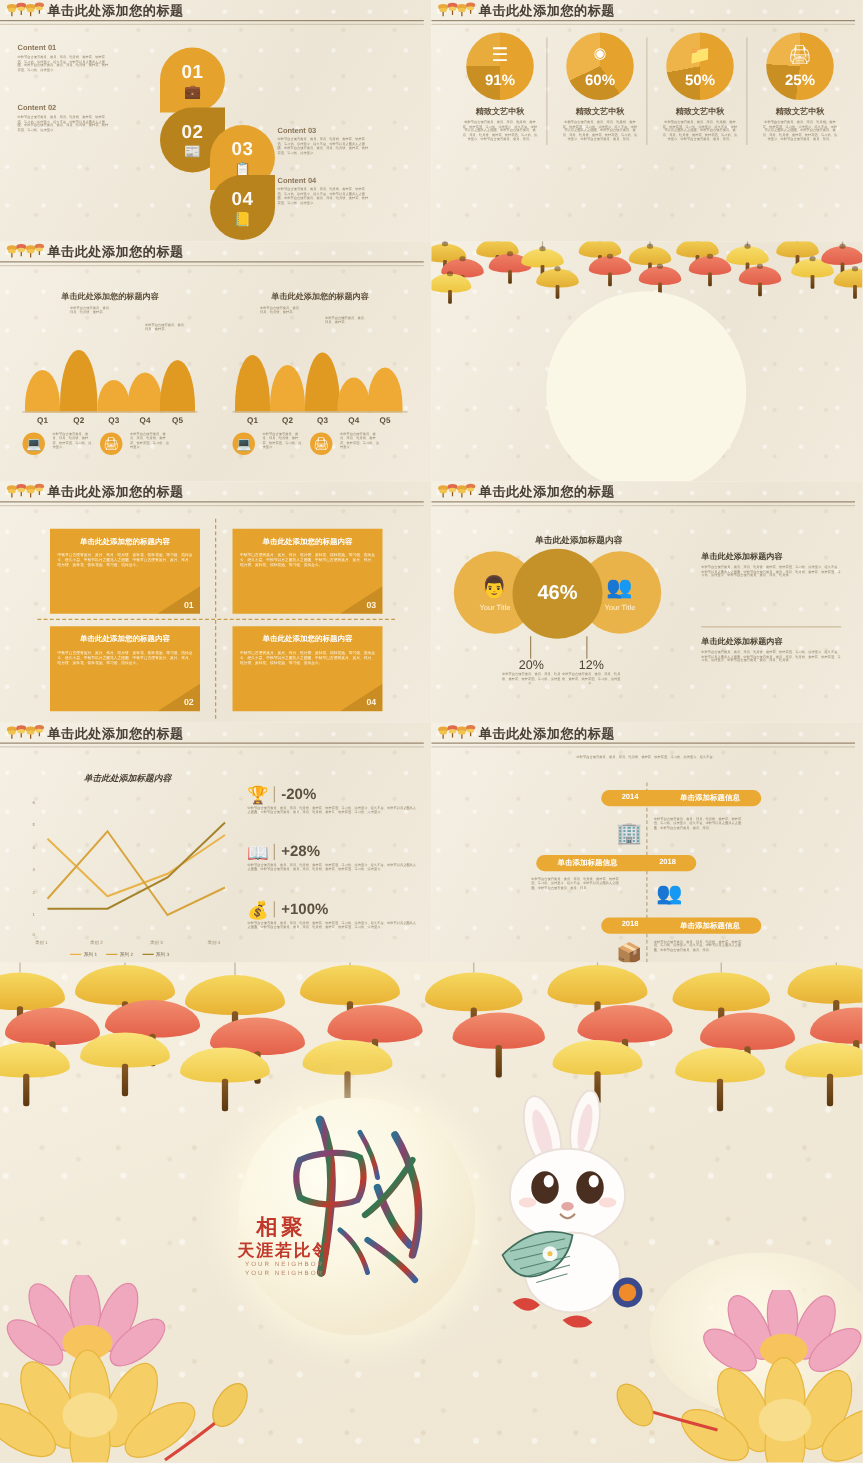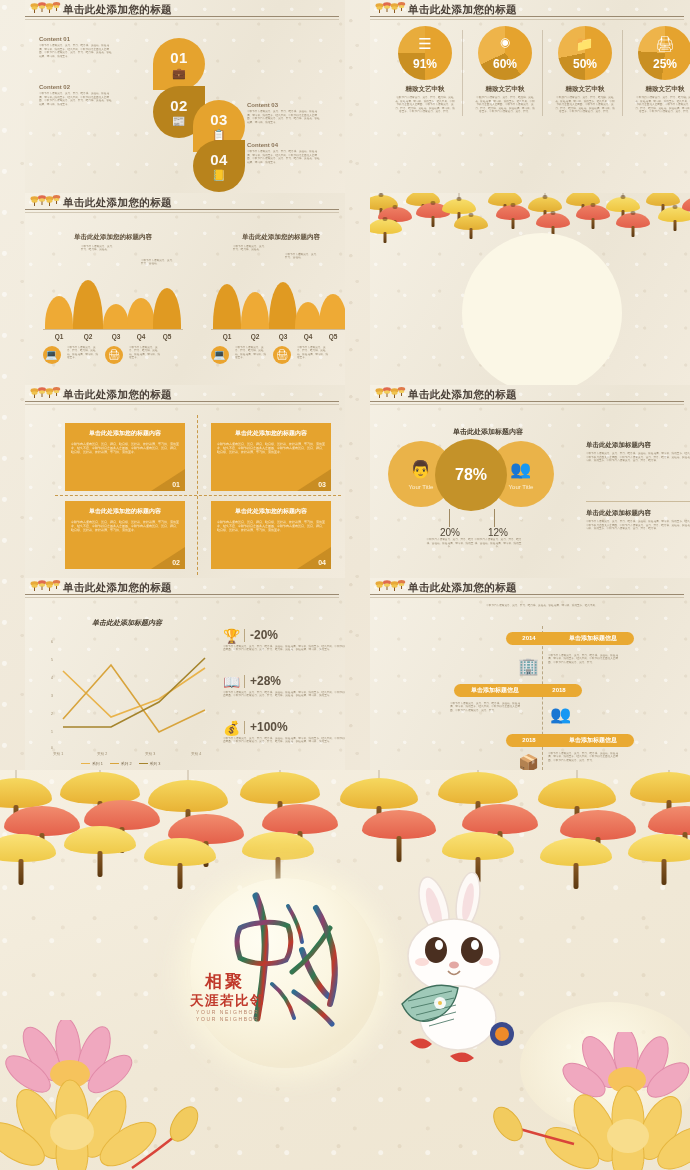--- a/index.html
+++ b/index.html
@@ -19,21 +19,21 @@
       radial-gradient(circle at 33% 77%, rgba(170,150,120,.15) 0 1.5px, transparent 2px),
       radial-gradient(circle at 83% 9%, rgba(255,255,255,.5) 0 2px, transparent 3px),
       linear-gradient(135deg,#f4efe3 0%,#efe7d7 50%,#f3ece0 100%);
     background-size:37px 41px,53px 47px,67px 59px,43px 39px,100% 100%;
   }
 
   
   .grid{ position:absolute; left:0; top:0; width:690px; height:770px;
          display:grid; grid-template-columns:345px 345px; grid-template-rows:repeat(4,192.5px); }
   .slide{ position:relative; overflow:hidden; background:#f2ece0;
-          box-shadow:inset 0 0 0 1px rgba(255,255,255,.35);margin-left:25px; }
+          box-shadow:inset 0 0 0 1px rgba(255,255,255,.35); }
   .slide .paper2{ position:absolute; inset:0;
     background:
       radial-gradient(circle at 20% 30%, rgba(255,255,255,.5) 0 1.5px, transparent 2px),
       radial-gradient(circle at 70% 65%, rgba(175,155,125,.16) 0 1.2px, transparent 2px),
       linear-gradient(120deg,#f5f0e4,#ece5d5 60%,#f2ebdd);
     background-size:29px 31px,41px 37px,100% 100%; }
 
   
   .s-head{ position:absolute; left:0; top:0; right:0; height:21px; }
   .s-head .rule{ position:absolute; left:0; right:6px; bottom:4px; height:1px; background:#7e6a4e; opacity:.75; }
@@ -530,21 +530,21 @@
 
       <div class="vcirc" style="left:18px;top:56px;width:66px;height:66px;background:#eab349;">
         <div style="font-size:17px;">👨</div>
         <div class="yt">Your Title</div>
       </div>
       <div class="vcirc" style="left:118px;top:56px;width:66px;height:66px;background:#eab349;">
         <div style="font-size:17px;">👥</div>
         <div class="yt">Your Title</div>
       </div>
       <div class="vcirc" style="left:65px;top:54px;width:72px;height:72px;background:#c49229;">
-        <div style="font-size:16px;font-weight:bold;">78%</div>
+        <div style="font-size:16px;font-weight:bold;">46%</div>
       </div>
 
       <div class="leader" style="left:79px;top:124px;height:18px;"></div>
       <div class="leader" style="left:124px;top:124px;height:18px;"></div>
       <div style="position:absolute;left:56px;top:142px;width:48px;text-align:center;">
         <div style="font-size:10px;color:#4d4334;">20%</div>
         <div class="tiny filler">中秋节自古便有赏月、赏月、拜月、吃月饼、赏桂花、饮桂花酒、等习俗、流传至今。</div>
       </div>
       <div style="position:absolute;left:104px;top:142px;width:48px;text-align:center;">
         <div style="font-size:10px;color:#4d4334;">12%</div>

